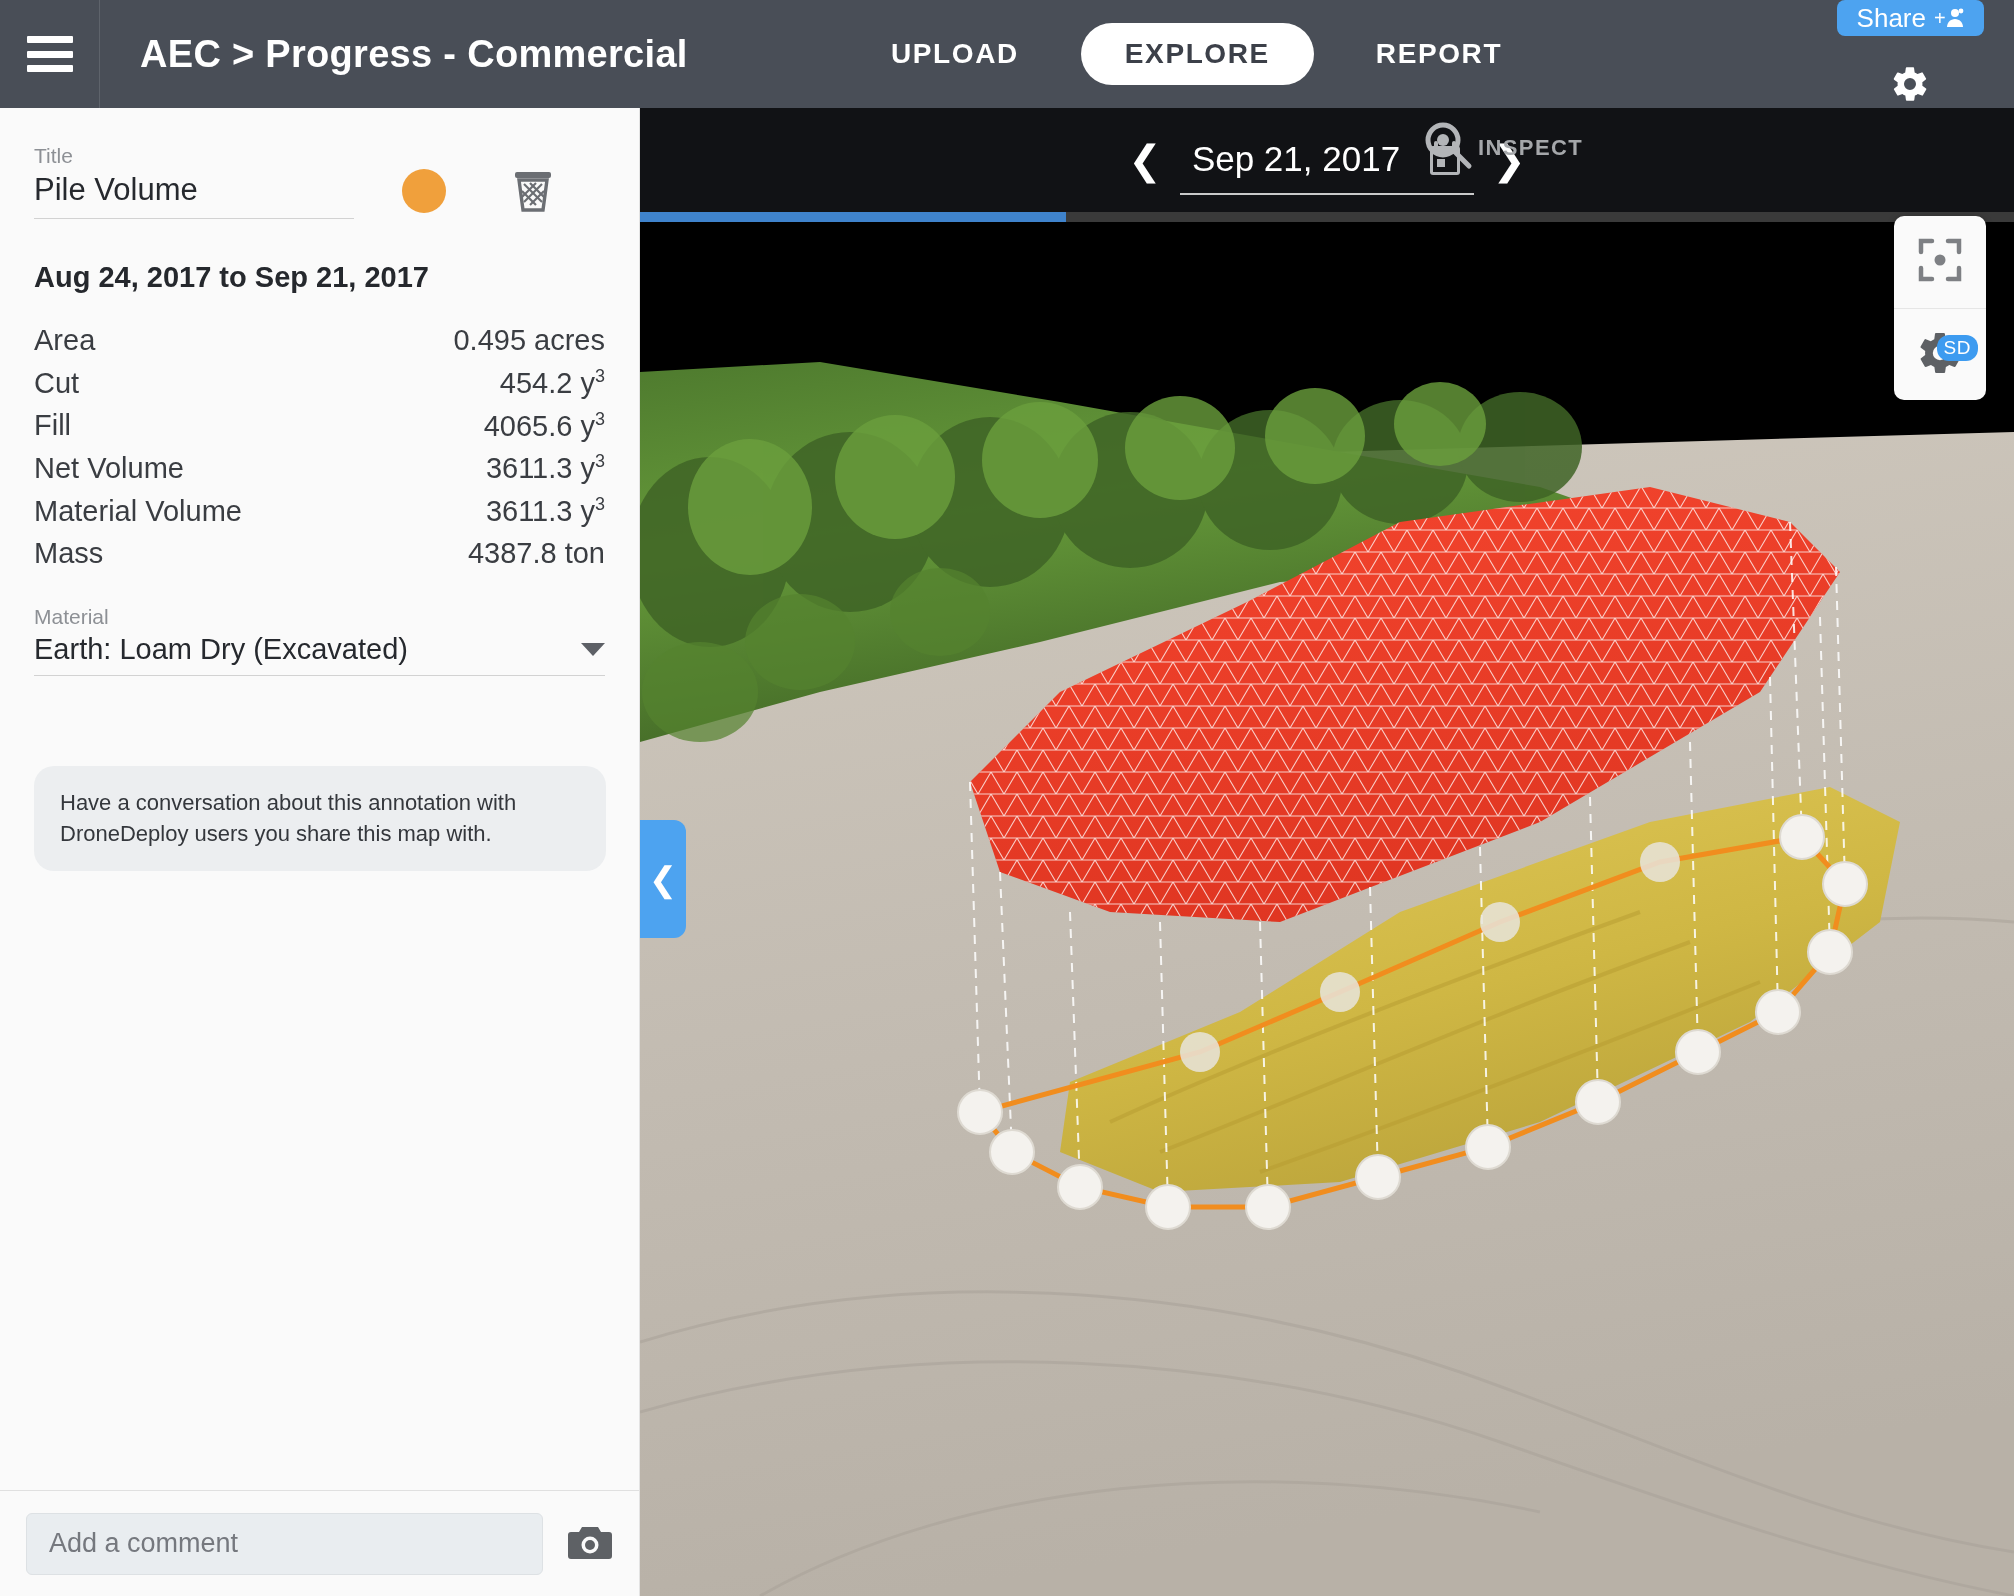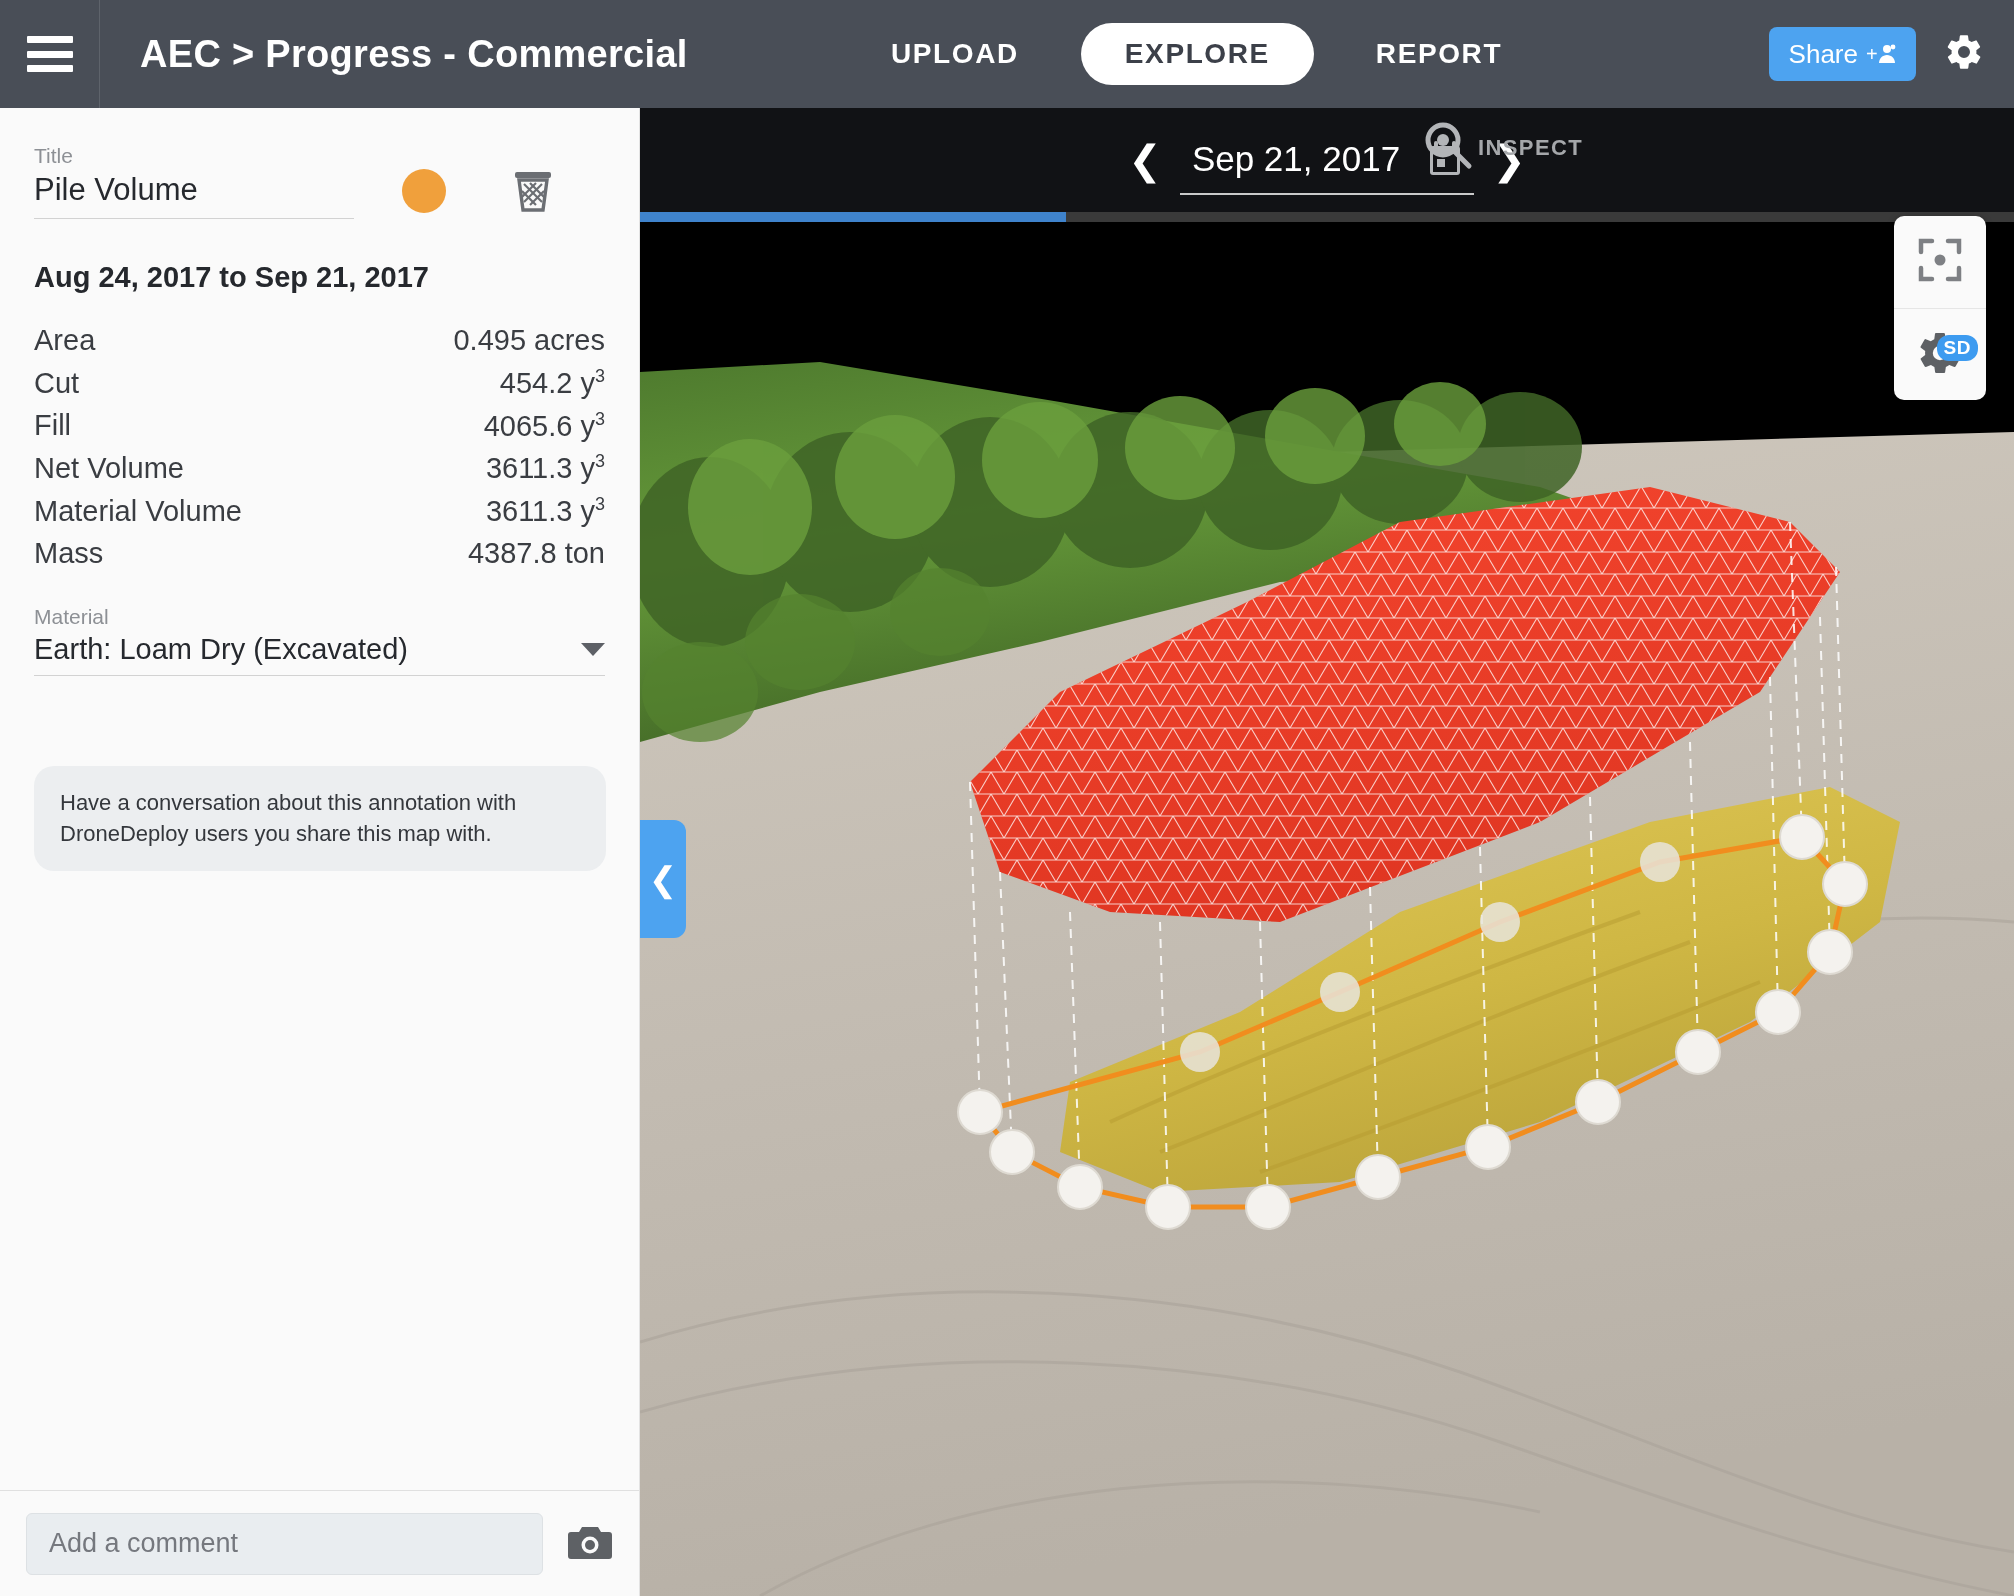--- a/index.html
+++ b/index.html
@@ -40,21 +40,21 @@
     letter-spacing: 1.6px; padding: 0 46px; cursor: pointer;
     line-height: 108px;
   }
   .navtab.active {
     background: #ffffff; color: #3c4049;
     border-radius: 36px; line-height: 62px; height: 62px;
     padding: 0 44px; margin: 0 16px;
   }
   .topright {
     position: absolute; right: 30px; top: 0; height: 108px;
-    display: flex; align-items: center; gap: 28px;
+    display: flex; align-items: center; gap: 28px; flex-direction: column;
   }
   .share-btn {
     background: #4da3f0; color: #fff; border: none; border-radius: 8px;
     height: 54px; padding: 0 20px; font-size: 26px; font-weight: 400;
     display: flex; align-items: center; gap: 8px; cursor: pointer;
     font-family: "Liberation Sans", sans-serif;
   }
   .gear-top { cursor: pointer; display: flex; align-items: center; }
 
   
@@ -189,21 +189,21 @@
     z-index: 16; overflow: hidden;
     box-shadow: 0 2px 7px rgba(0,0,0,.35);
   }
   .map-ctrl {
     height: 92px; display: flex; align-items: center; justify-content: center;
     cursor: pointer; position: relative;
   }
   .map-ctrl + .map-ctrl { border-top: 1px solid #e6e6e6; }
   .sd-badge {
     position: absolute; right: 8px; top: 26px;
-    background: #3d9bf0; color: #fff; font-size: 19px; font-weight: 700;
+    background: #3d9bf0; color: #fff; font-size: 19px; font-weight: 400;
     padding: 2px 7px; border-radius: 12px; letter-spacing: .5px; margin-left: 14px;
   }
 </style>
 </head>
 <body>
 
 <div id="app">
 
   <div class="topbar">
     <div class="hamburger-cell">

